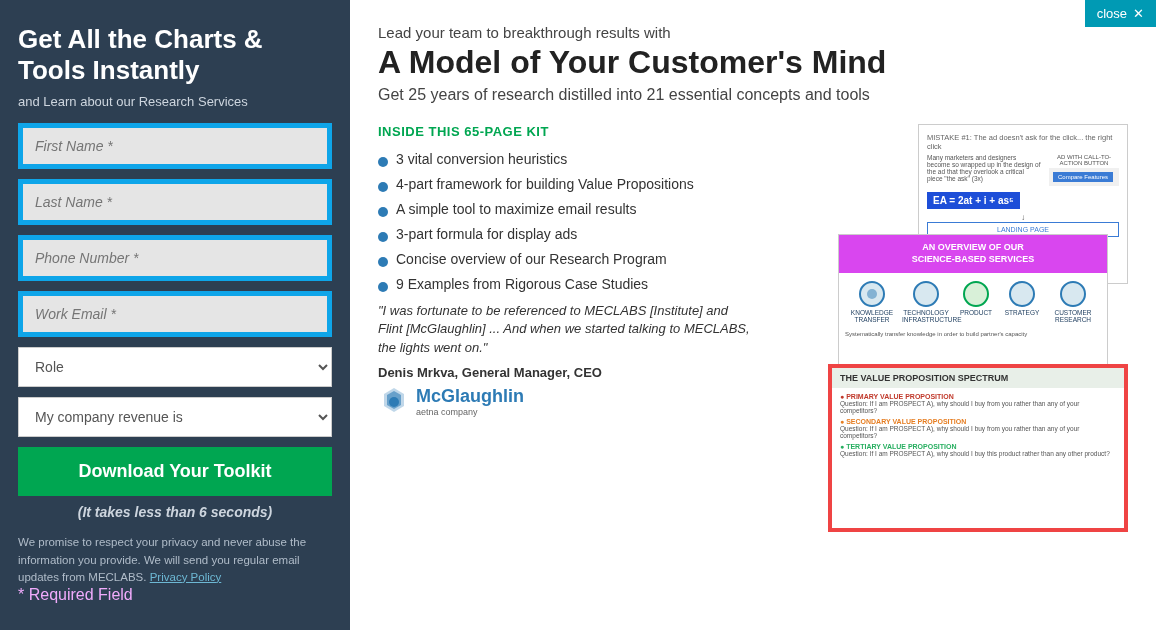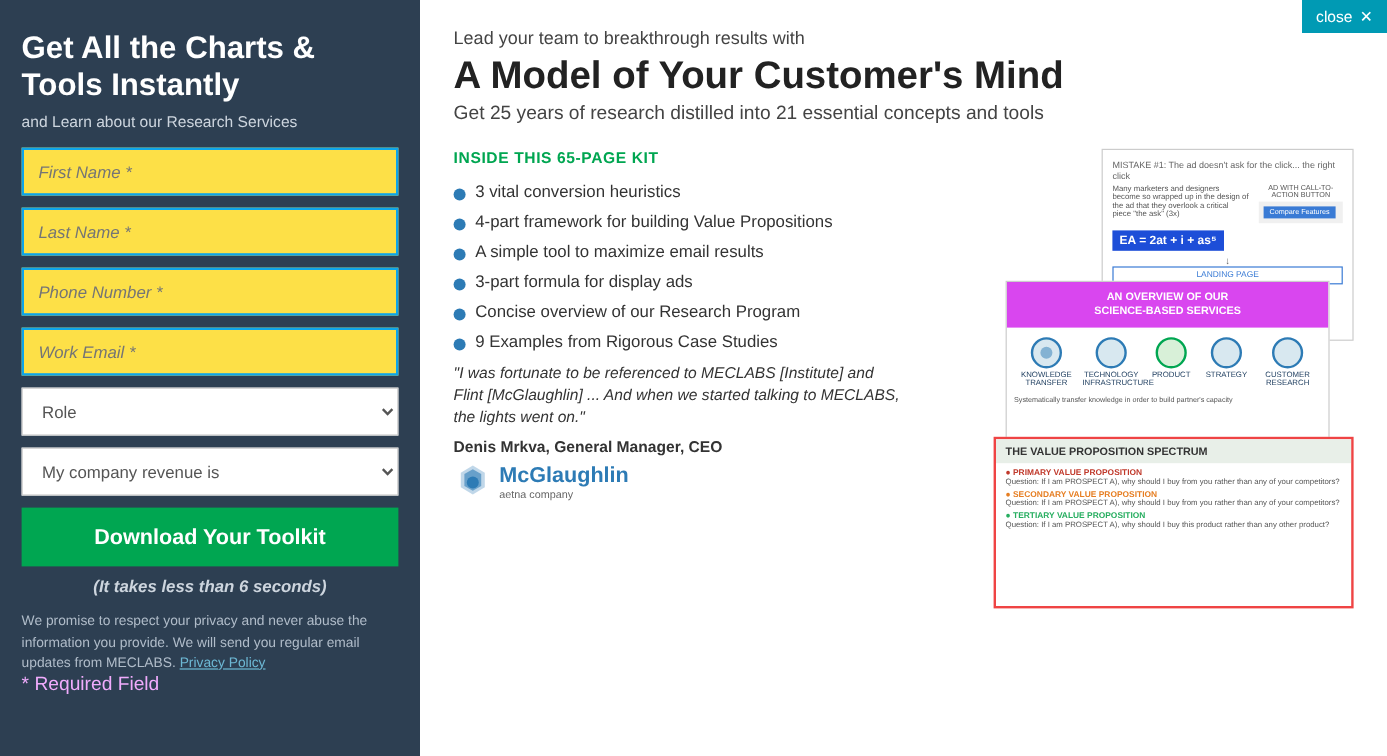--- a/index.html
+++ b/index.html
@@ -45,22 +45,22 @@
     .left-panel .subtitle {
       font-size: 13px;
       color: #cdd5de;
       margin-bottom: 14px;
     }
 
     .form-input {
       width: 100%;
       padding: 10px 12px;
       margin-bottom: 10px;
-      border: 2px solid #0ea5e9;
-      background: #fde047;
+      border: 5px solid #0ea5e9;
+      background: #e5e5e5;
       font-size: 14px;
       color: #555;
       font-style: italic;
       outline: none;
     }
 
     .form-select {
       width: 100%;
       padding: 10px 12px;
       margin-bottom: 10px;
@@ -385,21 +385,21 @@
           <div style="text-align:center;font-size:6.5px;color:#1a3a5c;width:50px;">
             <div style="width:26px;height:26px;border-radius:50%;background:#d8e8f0;border:2px solid #2d7bb5;margin:0 auto 2px;"></div>
             CUSTOMER RESEARCH
           </div>
         </div>
         <div style="padding:0 6px;font-size:6px;color:#555;">
           Systematically transfer knowledge in order to build partner's capacity
         </div>
       </div>
 
-      <div style="position:absolute;top:240px;right:0;width:300px;height:143px;background:#fff;border:2px solid #ef4444;overflow:hidden;margin-left:16px;">
+      <div style="position:absolute;top:240px;right:0;width:300px;height:168px;background:#fff;border:4px solid #ef4444;overflow:hidden;margin-left:16px;">
         <div style="background:#e8efe8;padding:5px 8px;font-size:9px;font-weight:bold;color:#333;">THE VALUE PROPOSITION SPECTRUM</div>
         <div style="padding:5px 8px;font-size:7px;color:#333;">
           <div style="margin-bottom:4px;">
             <div style="color:#c0392b;font-size:7px;font-weight:bold;">● PRIMARY VALUE PROPOSITION</div>
             <div style="font-size:6.5px;color:#555;">Question: If I am PROSPECT A), why should I buy from you rather than any of your competitors?</div>
           </div>
           <div style="margin-bottom:4px;">
             <div style="color:#e67e22;font-size:7px;font-weight:bold;">● SECONDARY VALUE PROPOSITION</div>
             <div style="font-size:6.5px;color:#555;">Question: If I am PROSPECT A), why should I buy from you rather than any of your competitors?</div>
           </div>

